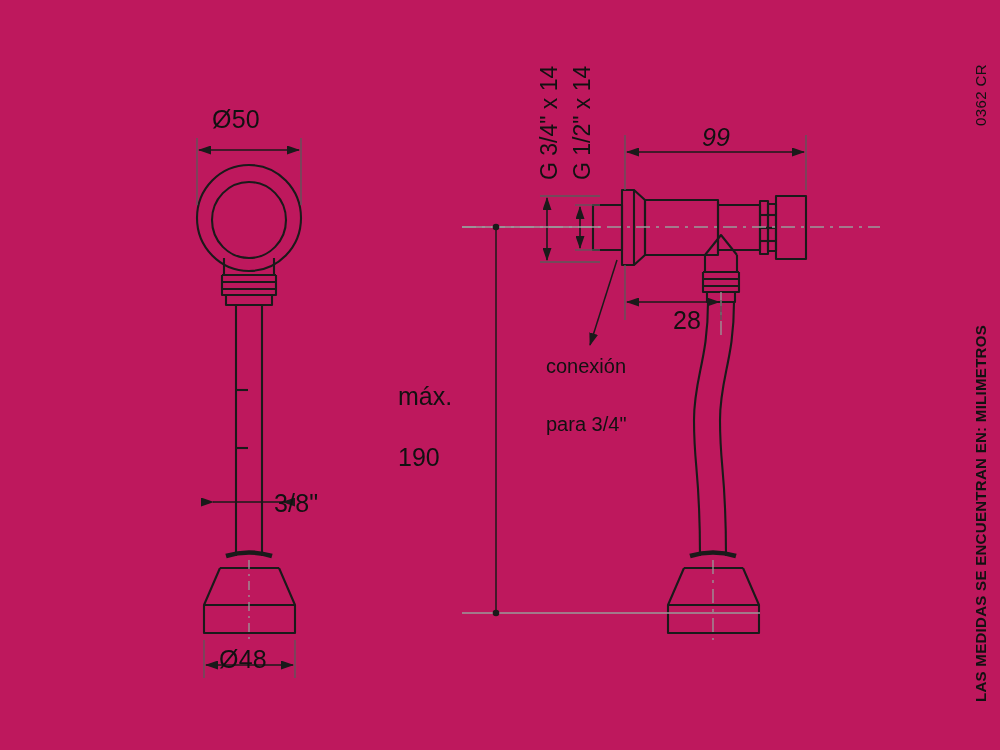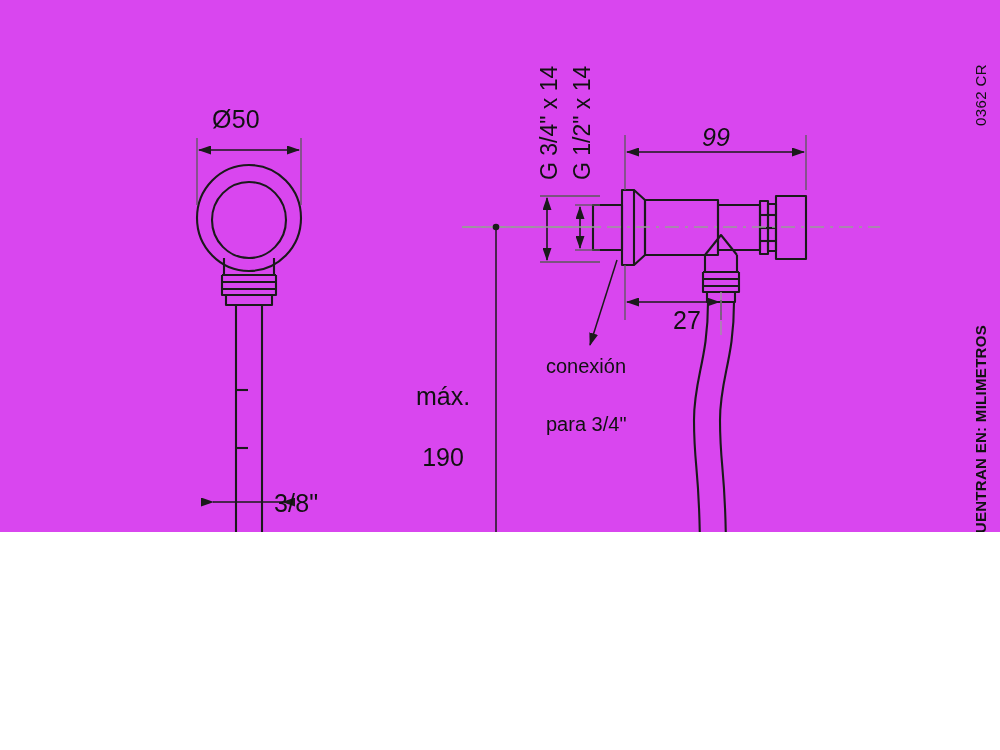--- a/index.html
+++ b/index.html
@@ -3,22 +3,22 @@
 <meta charset="utf-8">
 <style>
   html, body {
     margin: 0;
     padding: 0;
     background: #ffffff;
   }
   #page {
     position: relative;
     width: 1000px;
-    height: 532px;
-    background: #d946ef;
+    height: 750px;
+    background: #be185d;
     font-family: "Liberation Sans", sans-serif;
     overflow: hidden;
   }
   svg.drawing {
     position: absolute;
     left: 0;
     top: 0;
     width: 1000px;
     height: 750px;
   }
@@ -49,21 +49,21 @@
   }
   .side-note {
     font-size: 15px;
     font-weight: bold;
     transform-origin: left top;
     transform: rotate(-90deg);
     letter-spacing: 0.3px;
   }
   .maxlbl {
     font-size: 25px;
-    text-align: center;
+    text-align: left;
     width: 90px;
   }
 </style>
 </head>
 <body>
 
 <div id="page">
 
   <svg class="drawing" viewBox="0 0 1000 750">
     <defs>
@@ -183,21 +183,21 @@
   </svg>
 
   <div class="lbl dim-text" style="left:212px; top:104px;">Ø50</div>
 
   <div class="lbl dim-text" style="left:219px; top:644px;">Ø48</div>
 
   <div class="lbl dim-text" style="left:274px; top:488px;">3/8"</div>
 
   <div class="lbl dim-text" style="left:702px; top:122px;font-style:italic;">99</div>
 
-  <div class="lbl dim-text" style="left:673px; top:305px;">27</div>
+  <div class="lbl dim-text" style="left:673px; top:305px;">28</div>
 
   <div class="lbl vert-thread" style="left:535px; top:180px;">G 3/4" x 14</div>
 
   <div class="lbl vert-thread" style="left:568px; top:180px;">G 1/2" x 14</div>
 
   <div class="lbl maxlbl" style="left:398px; top:381px;">máx.</div>
   <div class="lbl maxlbl" style="left:398px; top:411px;margin-top:31px;">190</div>
 
   <div class="lbl note-text" style="left:546px; top:354px;">conexión</div>
   <div class="lbl note-text" style="left:546px; top:412px;">para 3/4"</div>

